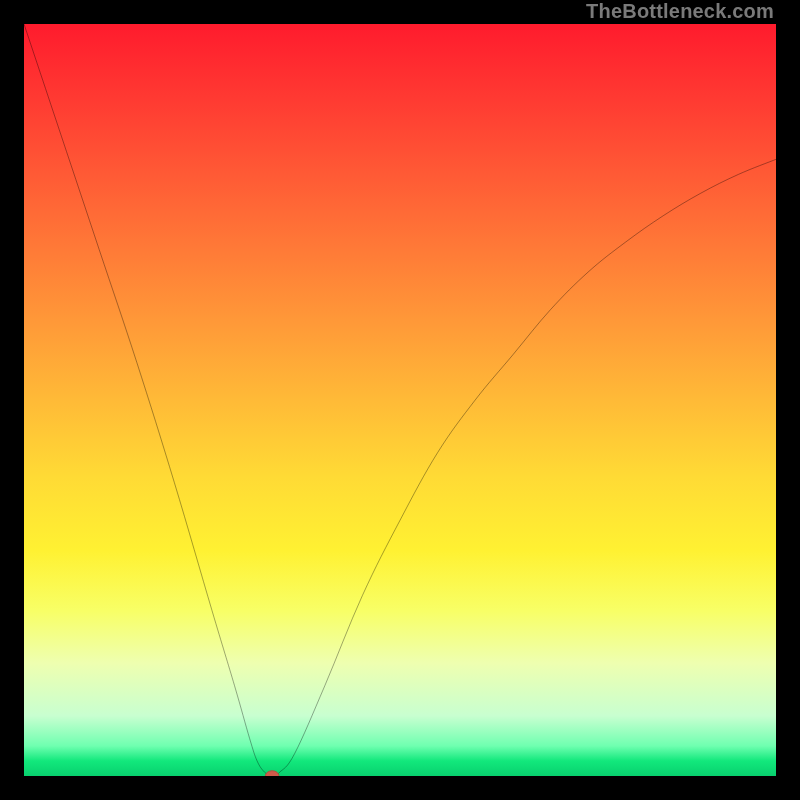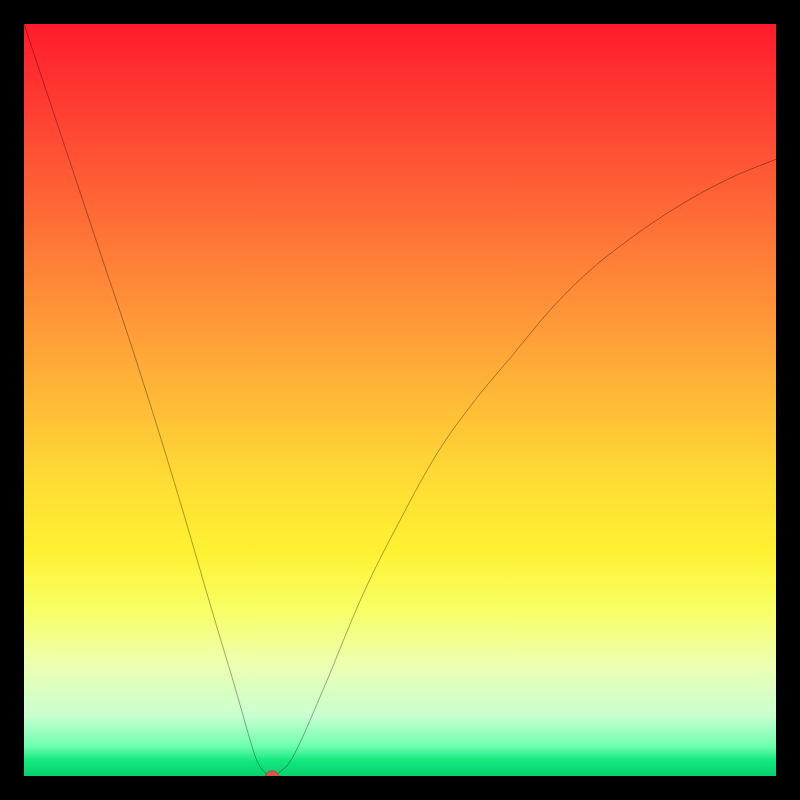--- a/index.html
+++ b/index.html
@@ -72,13 +72,14 @@
 
   <div class="plot-area">
     <div class="gradient-bg"></div>
 
     <svg class="curve-svg" viewBox="0 0 100 100" preserveAspectRatio="none">
       <path id="curve-path" fill="none" stroke="#000000" stroke-width="0.35" vector-effect="non-scaling-stroke" stroke-linejoin="round" stroke-linecap="round" d="M 0 0 C 0.8999999999999999 2.6999999999999997, 3.2 9.600000000000001, 5 15 C 6.8 20.4, 8.2 24.6, 10 30 C 11.8 35.4, 13.2 39.419999999999995, 15 44.99999999999999 C 16.8 50.57999999999999, 18.2 55.06, 20 61 C 21.8 66.94, 23.56 73.14, 25 78 C 26.44 82.86, 27.100000000000005 84.94, 28.000000000000004 88 C 28.900000000000002 91.06, 29.46 93.2, 30 95 C 30.54 96.8, 30.64 97.19, 31 98 C 31.36 98.81, 31.64 99.14, 32 99.5 C 32.36 99.86, 32.64 100, 33 100 C 33.36 100, 33.46 100.04, 34 99.5 C 34.54 98.96, 34.92 99.07, 36 97 C 37.08 94.93, 38.38 91.78, 40 88 C 41.62 84.22, 43.2 79.96, 45 76 C 46.8 72.04, 48.199999999999996 69.42, 50 66 C 51.800000000000004 62.58, 53.20000000000001 59.88, 55.00000000000001 57 C 56.800000000000004 54.12, 58.2 52.34, 60 50 C 61.8 47.66, 63.2 46.16, 65 43.99999999999999 C 66.8 41.83999999999999, 68.2 39.98, 70 38 C 71.8 36.02, 73.2 34.62, 75 33 C 76.8 31.38, 78.2 30.35, 80 29 C 81.8 27.65, 83.2 26.67, 85 25.5 C 86.8 24.33, 88.2 23.49, 90 22.5 C 91.8 21.51, 93.2 20.81, 95 20 C 96.8 19.19, 99.1 18.36, 100 18"></path>
       <ellipse id="marker-dot" rx="0.9" ry="0.7" fill="#cf5a4a" stroke="#b34a3d" stroke-width="0.12" cx="33" cy="100"></ellipse>
     </svg>
   </div>
 
+  <div class="watermark">TheBottleneck.com</div>
 </div>
 
 </body></html>

